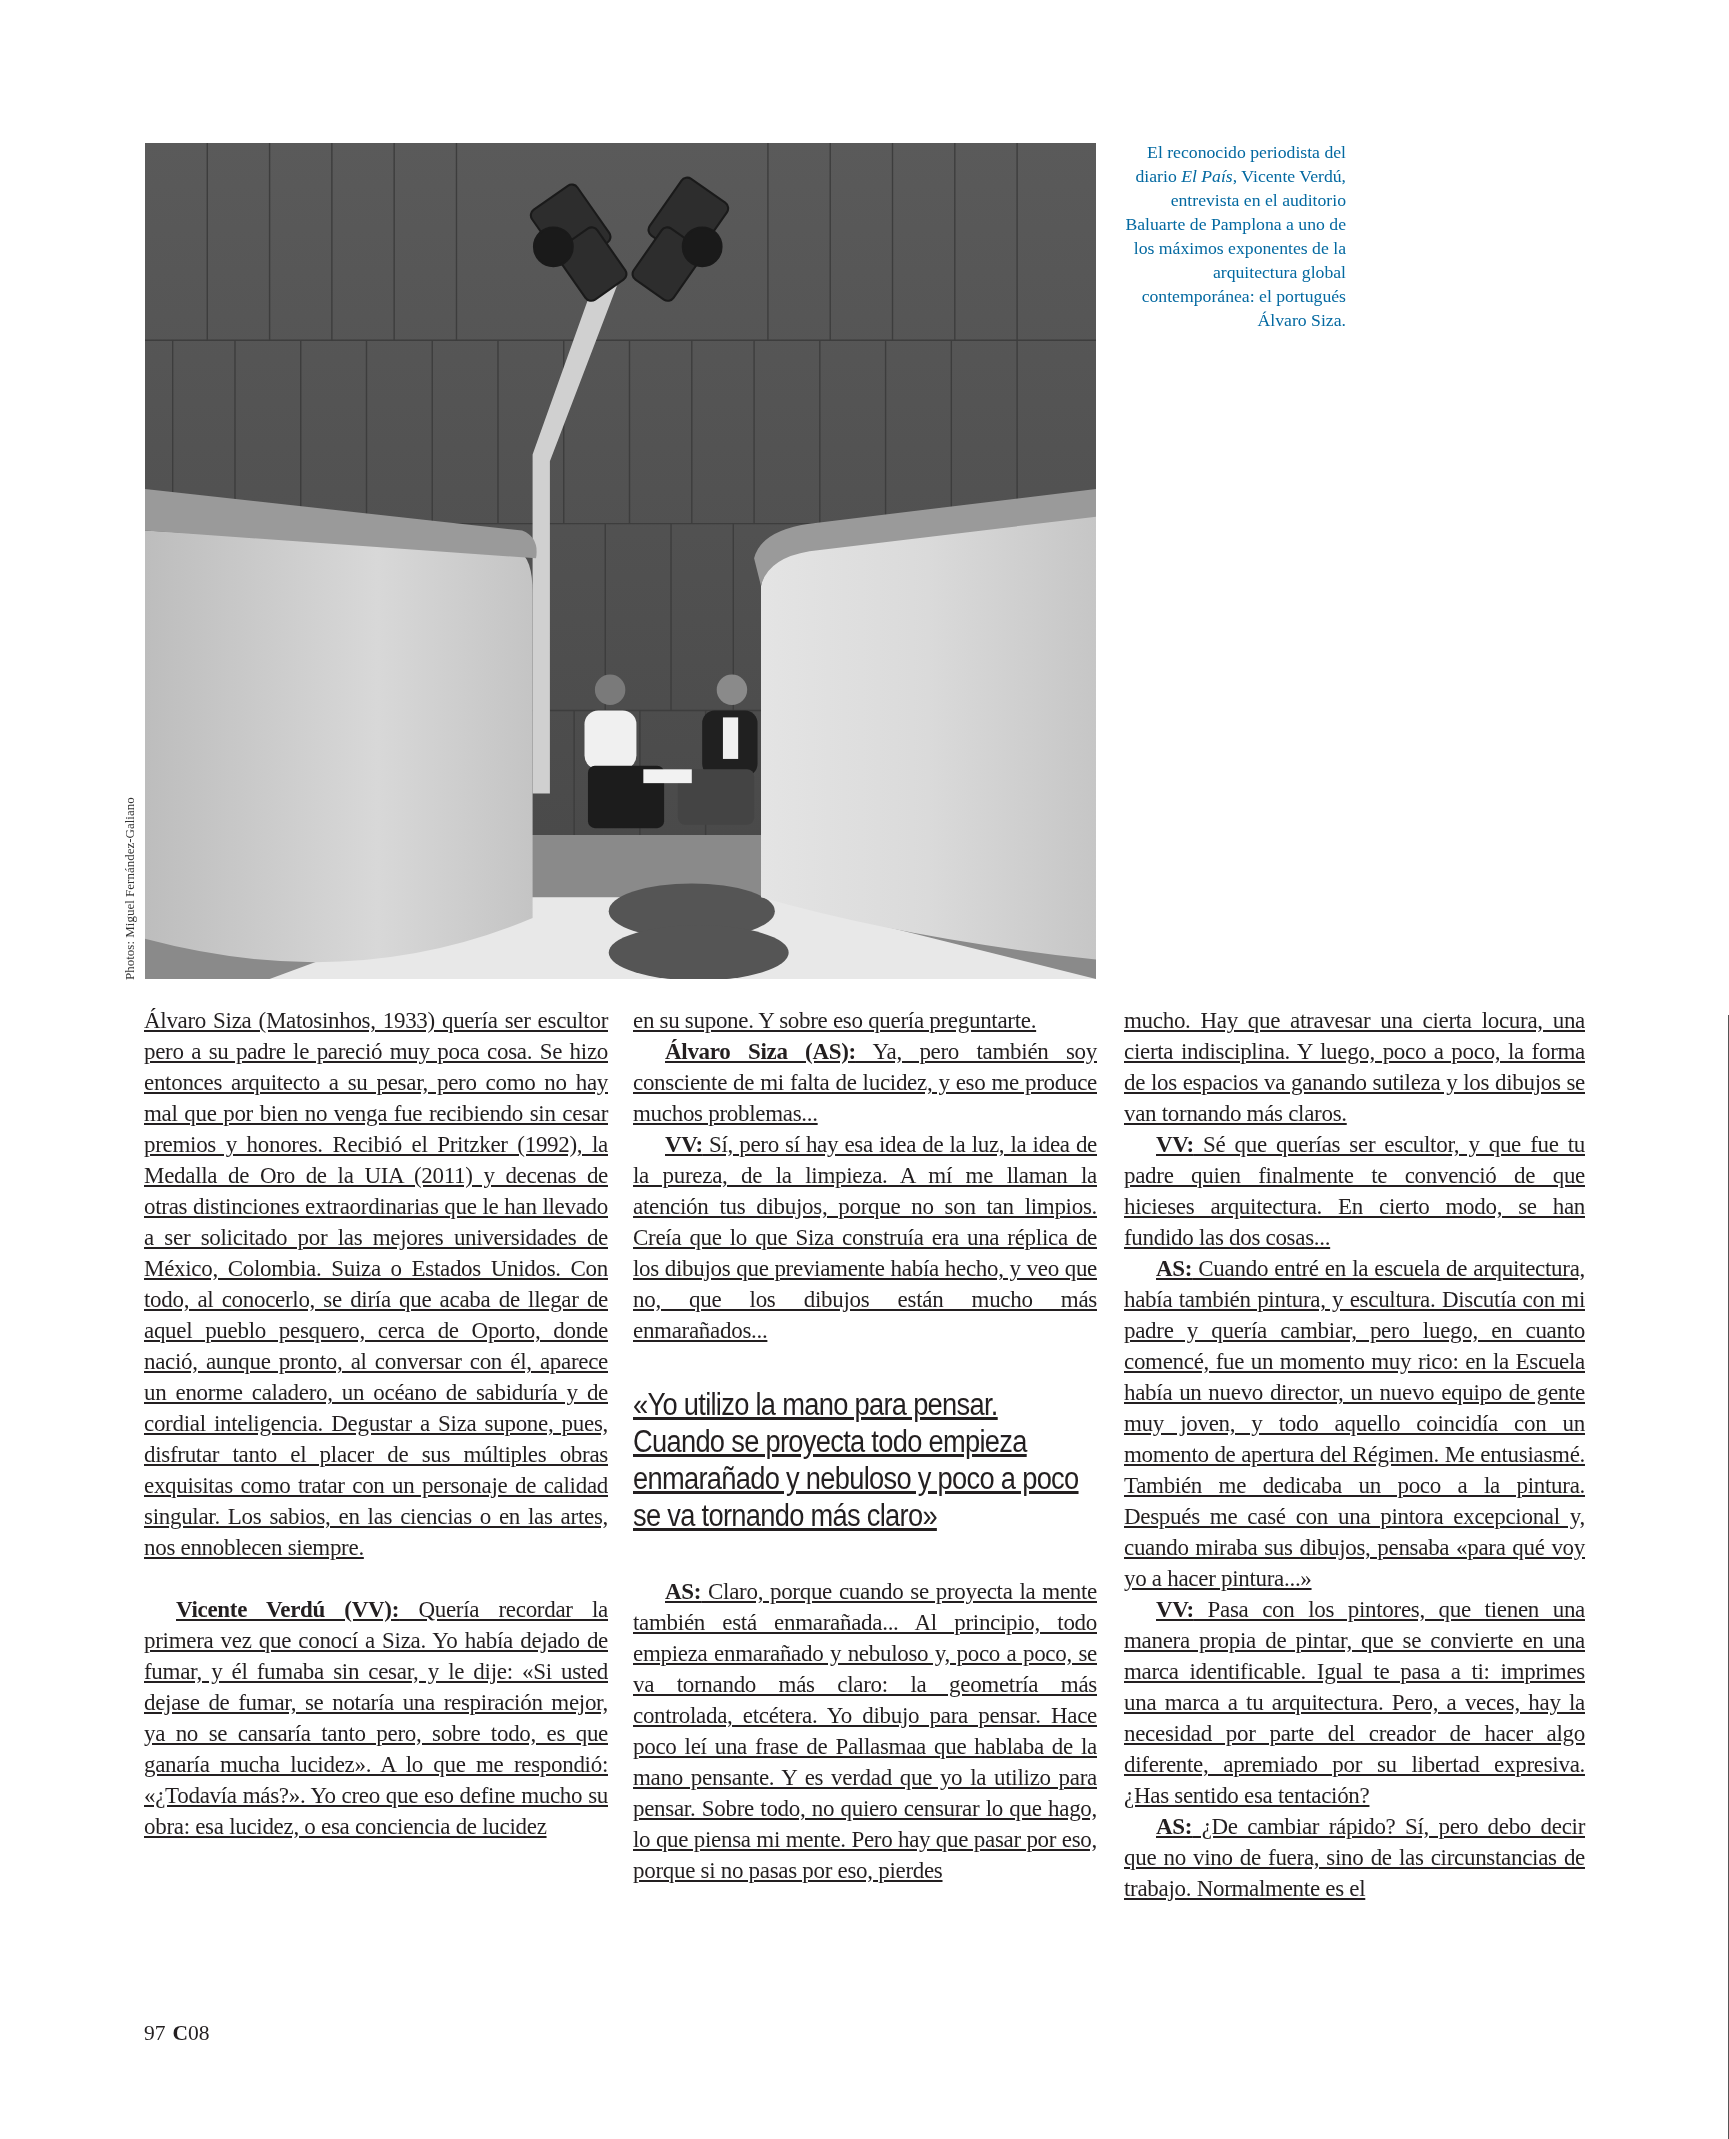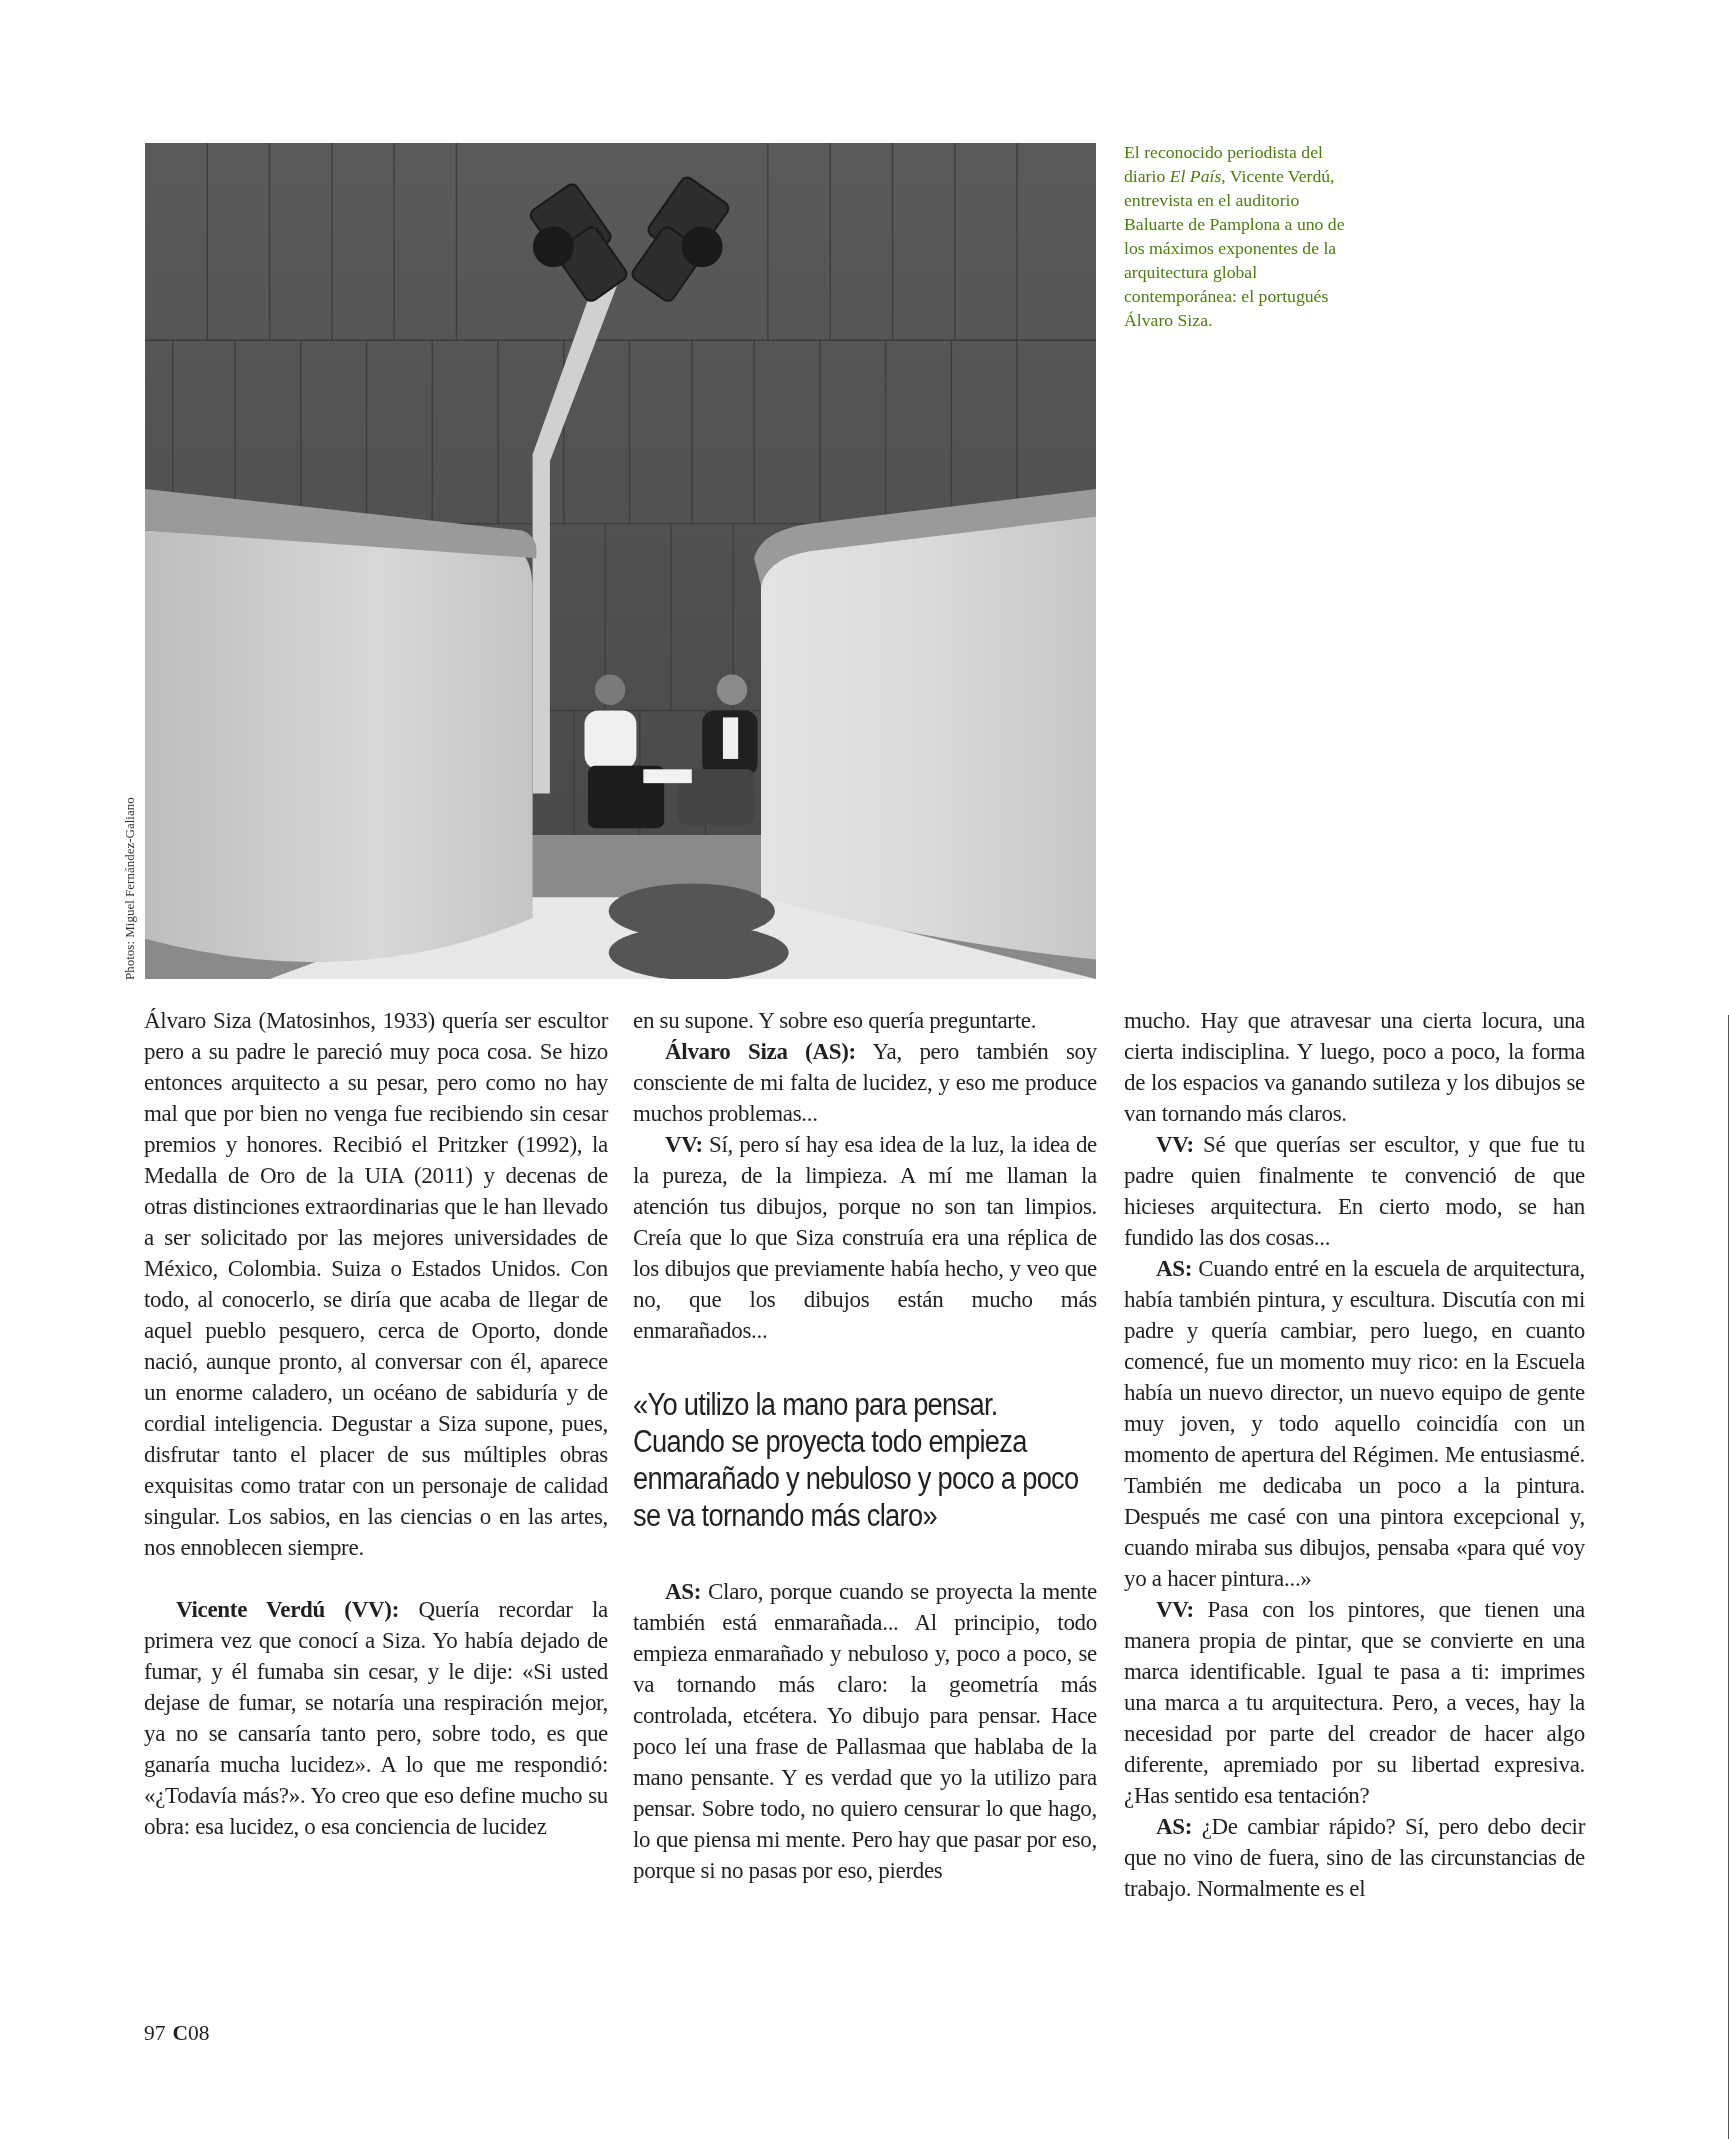--- a/index.html
+++ b/index.html
@@ -10,30 +10,30 @@
   .photo { position:absolute; left:145px; top:143px; width:951px; height:836px;
            background:#6b6b6b; overflow:hidden; }
   .photo svg { display:block; width:100%; height:100%; }
 
   .credit { position:absolute; left:122px; top:980px; width:235px; height:18px;
             transform-origin:0 0; transform:rotate(-90deg);
             font-size:13px; color:#333; white-space:nowrap; }
 
   
   .caption { position:absolute; left:1124px; top:140px; width:222px;
-             font-size:17.7px; line-height:24px; color:#4d7c0f; }
+             font-size:17.7px; line-height:24px; color:#0369a1;text-align:right; }
   .caption p { margin:0 0 22px 0; }
   .caption .en { font-style:italic; }
   .caption .en .up { font-style:normal; }
   .caption .es i { font-style:italic; }
 
   
   .col { position:absolute; top:1005px; width:464px;
          font-size:23px; line-height:31px; text-align:justify; color:#231f20;
-         font-family:"Liberation Serif", serif; letter-spacing:-0.3px; }
+         font-family:"Liberation Serif", serif; letter-spacing:-0.3px;text-decoration:underline; }
   .col p { margin:0; }
   .col p.indent { text-indent:32px; }
   .col p.gap { margin-top:30.5px; }
   .col b { font-weight:bold;margin-top:8px; }
   .col1 { left:144px; }
   .col2 { left:633px; }
   .col3 { left:1124px; width:461px; }
 
   .pull { font-family:"Liberation Sans", "DejaVu Sans", sans-serif;
           font-size:31px; line-height:37px; color:#231f20; text-align:left;

